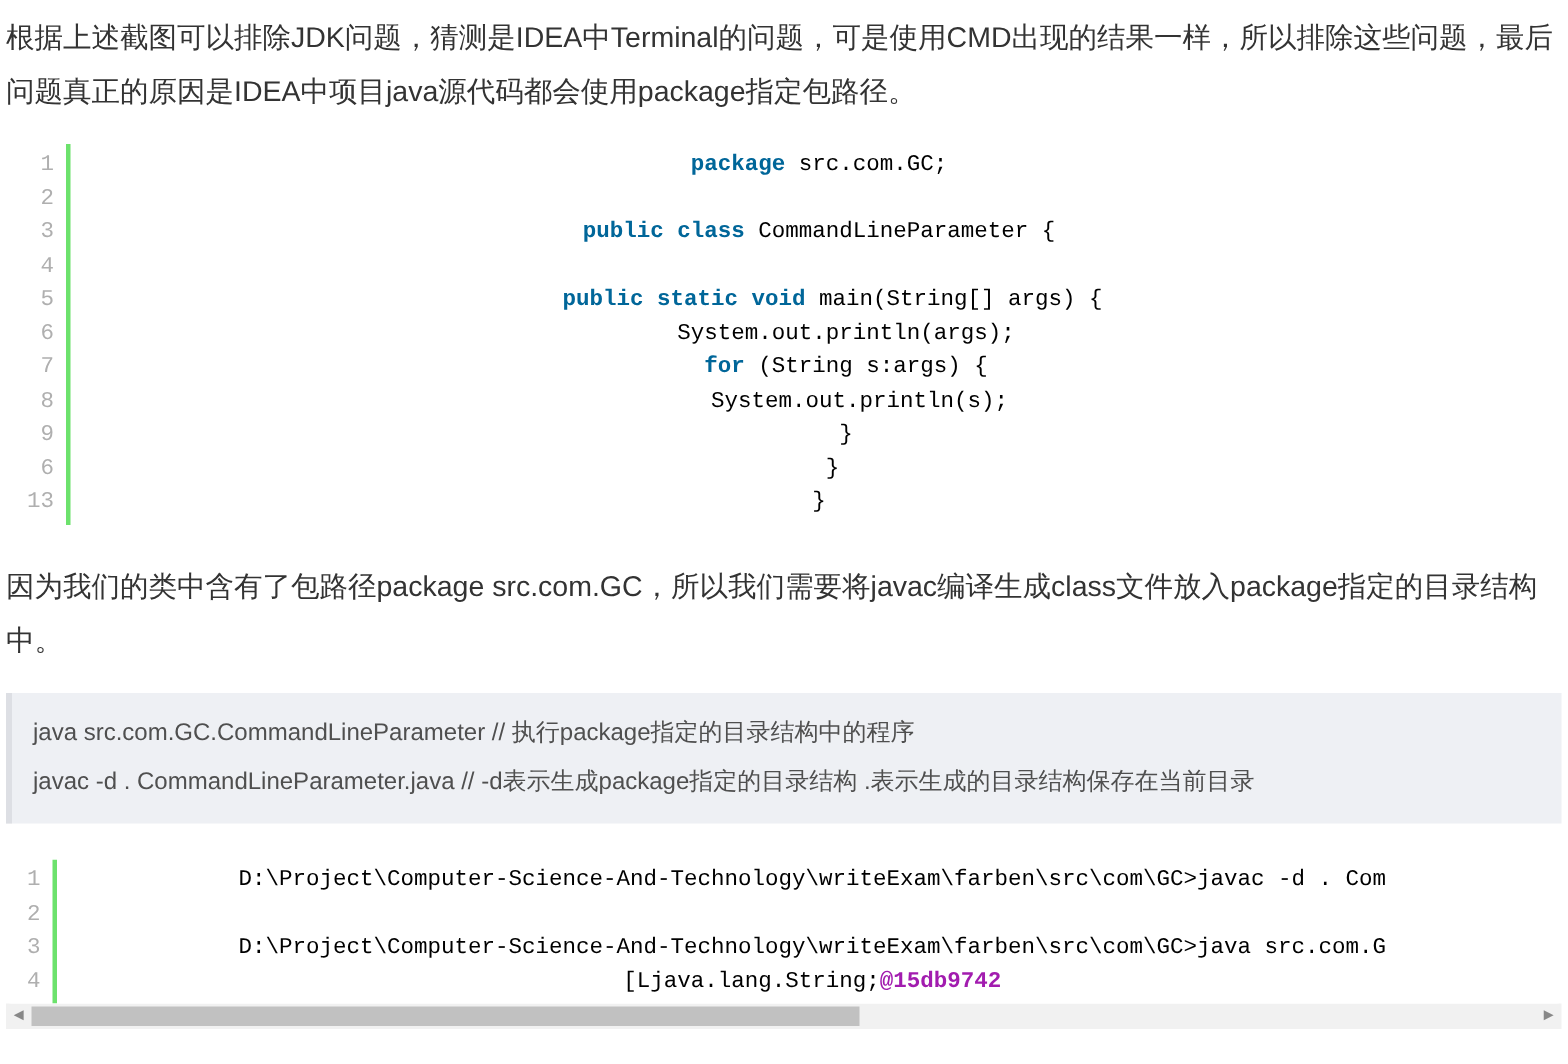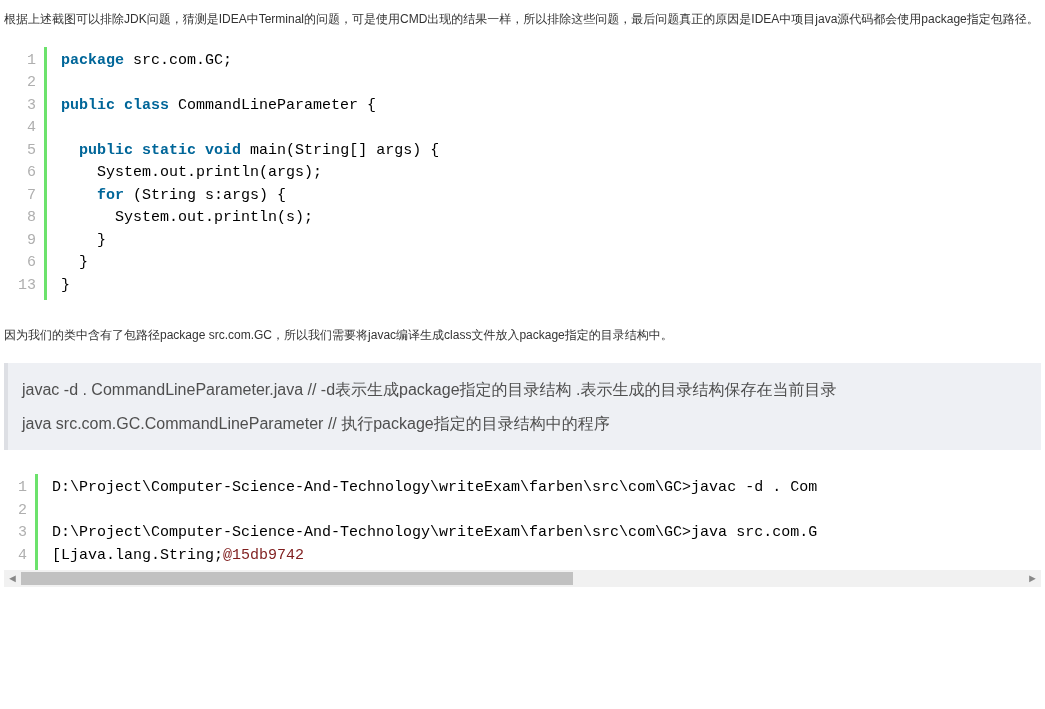--- a/index.html
+++ b/index.html
@@ -11,21 +11,21 @@
       font-family: -apple-system, BlinkMacSystemFont, "Segoe UI", "Microsoft YaHei", Arial, sans-serif;
       font-size: 16px;
       line-height: 1.8;
       color: #333;
       background: #fff;
       padding: 0 4px;
       width: 1045px;
     }
     .para {
       margin: 8px 0 16px 0;
-      font-size: 12px;
+      font-size: 19px;
       color: #333;
       line-height: 1.9;
     }
     .code-block {
       position: relative;
       display: flex;
       margin: 12px 0 24px 0;
       background: #fff;
       font-family: Consolas, "Courier New", monospace;
       font-size: 15px;
@@ -52,36 +52,37 @@
       padding: 3px 10px 3px 14px;
       white-space: pre;
       font-family: Consolas, "Courier New", monospace;
       overflow-x: visible;
     }
     .code-line {
       display: block;
       height: 22.5px;
       line-height: 22.5px;
       white-space: pre;
+      text-align: center;
     }
     .kw { color: #006699; font-weight: bold; }
     .plain { color: #000; }
     .blockquote {
       margin: 12px 0 24px 0;
       border-left: 4px solid #dddfe4;
       background: #eef0f4;
       padding: 10px 14px;
       font-size: 16px;
       color: #4f4f4f;
       line-height: 2.1;
     }
     .blockquote p {
       margin: 0;
     }
-    .hash { color: #7f1d1d; }
+    .hash { color: #a21caf; font-weight: bold; }
     .scrollbar-bottom {
       display: flex;
       height: 17px;
       background: #f1f1f1;
       align-items: center;
       margin-top: 0;
     }
     .scrollbar-btn {
       width: 17px;
       height: 17px;
@@ -125,22 +126,22 @@
       <span class="ln">9</span>
       <span class="ln">6</span>
       <span class="ln">13</span>
     </div>
   <div class="code-area" id="codearea1"><span class="code-line"><span class="kw">package</span><span class="plain"> src.com.GC;</span></span><span class="code-line">&nbsp;</span><span class="code-line"><span class="kw">public</span><span class="plain"> </span><span class="kw">class</span><span class="plain"> CommandLineParameter {</span></span><span class="code-line">&nbsp;</span><span class="code-line"><span class="plain">  </span><span class="kw">public</span><span class="plain"> </span><span class="kw">static</span><span class="plain"> </span><span class="kw">void</span><span class="plain"> main(String[] args) {</span></span><span class="code-line"><span class="plain">    System.out.println(args);</span></span><span class="code-line"><span class="plain">    </span><span class="kw">for</span><span class="plain"> (String s:args) {</span></span><span class="code-line"><span class="plain">      System.out.println(s);</span></span><span class="code-line"><span class="plain">    }</span></span><span class="code-line"><span class="plain">  }</span></span><span class="code-line"><span class="plain">}</span></span></div>
 </div>
 
 <p class="para">因为我们的类中含有了包路径package src.com.GC，所以我们需要将javac编译生成class文件放入package指定的目录结构中。</p>
 
 <div class="blockquote">
+  <p>java src.com.GC.CommandLineParameter // 执行package指定的目录结构中的程序</p>
   <p>javac -d . CommandLineParameter.java // -d表示生成package指定的目录结构 .表示生成的目录结构保存在当前目录</p>
-  <p>java src.com.GC.CommandLineParameter // 执行package指定的目录结构中的程序</p>
 </div>
 
 <div class="code-block" style="margin-bottom:0;">
   <div class="gutter" id="gutter2">
       <span class="ln">1</span>
       <span class="ln">2</span>
       <span class="ln">3</span>
       <span class="ln">4</span>
     </div>
   <div class="code-area" id="codearea2"><span class="code-line"><span class="plain">D:\Project\Computer-Science-And-Technology\writeExam\farben\src\com\GC&gt;javac -d . Com</span></span><span class="code-line">&nbsp;</span><span class="code-line"><span class="plain">D:\Project\Computer-Science-And-Technology\writeExam\farben\src\com\GC&gt;java src.com.G</span></span><span class="code-line"><span class="plain">[Ljava.lang.String;</span><span class="hash">@15db9742</span></span></div>

